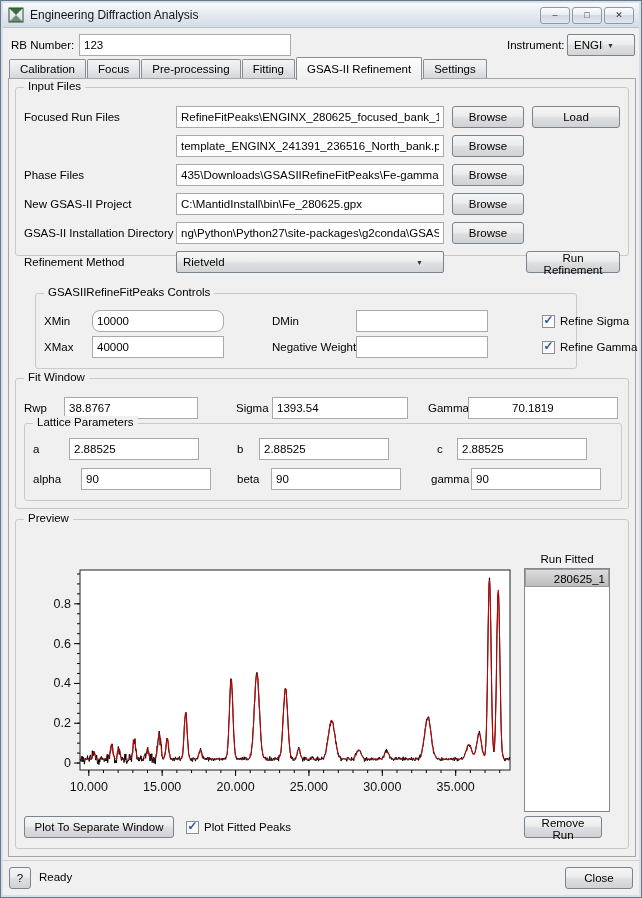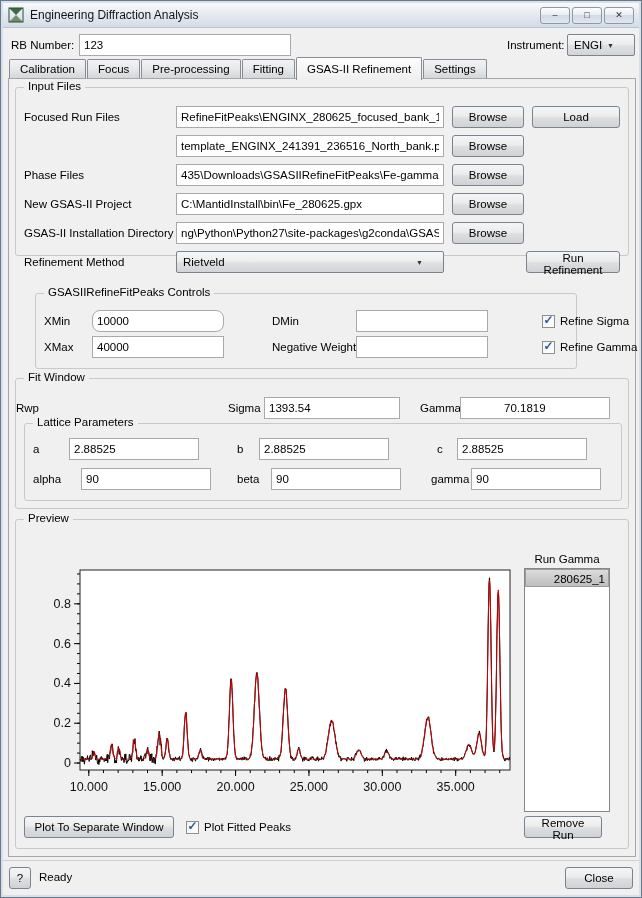--- a/index.html
+++ b/index.html
@@ -174,22 +174,23 @@
             <span class="cbmark">✓</span>
           </span>
         <span>Refine Gamma</span>
       </span>
     </div>
   </div>
 
   <div class="group" style="left:14px;top:377px;width:614px;height:131px;">
     <span class="gtitle">Fit Window</span>
 
-    <div class="abs" style="left:0;top:18px;width:598px;height:22px;">
+    <div class="abs" style="left:8px;top:18px;width:598px;height:22px;">
       <span class="lbl abs" style="left:0;">Rwp</span>
+      <input class="ti abs" style="left: 40px; width: 134px;" value="38.8767">
       <span class="lbl abs" style="left:212px;">Sigma</span>
       <input class="ti abs" style="left: 248px; width: 136px;" value="1393.54">
       <span class="lbl abs" style="left:404px;">Gamma</span>
       <input class="ti abs" style="left: 444px; width: 150px; padding-left: 43px;" value="70.1819">
     </div>
 
     <div class="group" style="left:8px;top:44px;width:598px;height:78px;">
       <span class="gtitle">Lattice Parameters</span>
 
       <div class="abs" style="left:8px;top:14px;width:582px;height:22px;">
@@ -288,21 +289,21 @@
           <line x1="44" y1="83.63184079601987" x2="50" y2="83.63184079601987" stroke="#000"></line>
           <text x="41" y="87.63184079601987" text-anchor="end" font-size="12.5" fill="#111" font-family="Liberation Sans, sans-serif">0.6</text>
           <line x1="44" y1="43.830845771144226" x2="50" y2="43.830845771144226" stroke="#000"></line>
           <text x="41" y="47.830845771144226" text-anchor="end" font-size="12.5" fill="#111" font-family="Liberation Sans, sans-serif">0.8</text>
           <polyline points="50.0,199.7 50.4,199.0 50.9,201.4 51.3,196.4 51.8,197.2 52.2,201.6 52.6,196.4 53.1,201.9 53.5,197.4 54.0,200.1 54.4,204.2 54.8,201.3 55.3,198.6 55.7,198.1 56.2,199.5 56.6,199.8 57.0,199.2 57.5,195.6 57.9,199.3 58.4,198.5 58.8,198.0 59.2,201.5 59.7,196.7 60.1,195.3 60.6,195.1 61.0,199.7 61.4,198.0 61.9,199.0 62.3,190.7 62.8,196.0 63.2,195.6 63.6,191.1 64.1,194.5 64.5,192.0 65.0,195.3 65.4,196.1 65.8,200.1 66.3,196.9 66.7,195.1 67.2,201.1 67.6,203.8 68.1,203.6 68.5,199.6 68.9,204.6 69.4,199.3 69.8,202.0 70.3,197.7 70.7,199.1 71.1,196.6 71.6,196.7 72.0,199.4 72.5,197.8 72.9,199.6 73.3,199.4 73.8,198.8 74.2,201.6 74.7,200.7 75.1,198.4 75.5,200.9 76.0,198.9 76.4,200.9 76.9,195.8 77.3,194.3 77.7,202.8 78.2,197.4 78.6,194.8 79.1,197.7 79.5,198.8 79.9,194.3 80.4,191.3 80.8,191.2 81.3,185.6 81.7,186.3 82.1,183.8 82.6,186.3 83.0,193.9 83.5,195.1 83.9,196.4 84.3,196.3 84.8,203.1 85.2,200.5 85.7,202.9 86.1,200.5 86.5,202.9 87.0,195.4 87.4,191.2 87.9,191.2 88.3,186.5 88.7,189.6 89.2,194.4 89.6,190.0 90.1,193.5 90.5,196.4 90.9,197.1 91.4,200.4 91.8,197.2 92.3,197.1 92.7,199.3 93.1,200.2 93.6,198.5 94.0,202.6 94.5,199.4 94.9,194.2 95.3,200.0 95.8,193.9 96.2,201.5 96.7,203.5 97.1,201.0 97.5,202.2 98.0,200.0 98.4,200.7 98.9,200.3 99.3,194.1 99.8,194.6 100.2,199.6 100.6,200.1 101.1,195.6 101.5,201.7 102.0,195.0 102.4,192.6 102.8,192.7 103.3,179.7 103.7,180.2 104.2,183.8 104.6,182.1 105.0,178.6 105.5,190.6 105.9,188.9 106.4,190.4 106.8,199.0 107.2,199.5 107.7,198.9 108.1,197.4 108.6,201.1 109.0,197.5 109.4,201.1 109.9,198.1 110.3,198.9 110.8,195.6 111.2,195.9 111.6,201.2 112.1,198.9 112.5,200.1 113.0,201.1 113.4,200.2 113.8,197.1 114.3,195.5 114.7,195.8 115.2,193.5 115.6,198.3 116.0,194.8 116.5,192.1 116.9,193.8 117.4,187.9 117.8,187.2 118.2,193.3 118.7,191.7 119.1,194.1 119.6,197.6 120.0,200.9 120.4,194.1 120.9,200.5 121.3,199.6 121.8,193.7 122.2,202.6 122.6,198.6 123.1,199.8 123.5,197.0 124.0,203.1 124.4,197.7 124.8,199.5 125.3,204.1 125.7,198.3 126.2,194.0 126.6,194.3 127.0,186.0 127.5,188.0 127.9,181.6 128.4,178.2 128.8,174.5 129.2,171.1 129.7,176.0 130.1,185.2 130.6,178.4 131.0,183.5 131.5,185.1 131.9,196.2 132.3,196.7 132.8,199.0 133.2,199.4 133.7,198.6 134.1,196.7 134.5,196.1 135.0,194.0 135.4,191.2 135.9,188.6 136.3,182.5 136.7,179.0 137.2,178.0 137.6,179.2 138.1,183.3 138.5,188.1 138.9,191.8 139.4,193.5 139.8,194.1 140.3,197.8 140.7,199.0 141.1,199.7 141.6,198.4 142.0,199.3 142.5,200.5 142.9,198.9 143.3,197.9 143.8,200.5 144.2,201.1 144.7,198.2 145.1,198.8 145.5,196.9 146.0,199.3 146.4,199.1 146.9,198.2 147.3,199.7 147.7,200.0 148.2,197.6 148.6,198.7 149.1,198.1 149.5,196.5 149.9,200.5 150.4,200.6 150.8,198.9 151.3,198.1 151.7,198.8 152.1,195.8 152.6,195.8 153.0,191.1 153.5,182.7 153.9,175.9 154.3,166.0 154.8,160.9 155.2,156.0 155.7,154.9 156.1,152.5 156.5,157.8 157.0,169.6 157.4,175.5 157.9,182.3 158.3,187.7 158.7,194.5 159.2,195.0 159.6,197.3 160.1,198.5 160.5,200.3 160.9,199.2 161.4,200.5 161.8,198.0 162.3,201.7 162.7,200.3 163.2,197.5 163.6,198.5 164.0,199.1 164.5,198.4 164.9,198.2 165.4,201.2 165.8,199.7 166.2,199.1 166.7,198.0 167.1,199.1 167.6,199.0 168.0,196.3 168.4,194.5 168.9,194.1 169.3,191.9 169.8,192.9 170.2,189.1 170.6,188.3 171.1,191.4 171.5,191.1 172.0,193.9 172.4,197.6 172.8,195.5 173.3,198.8 173.7,196.8 174.2,198.5 174.6,199.1 175.0,199.2 175.5,198.1 175.9,200.0 176.4,198.2 176.8,199.9 177.2,197.8 177.7,197.1 178.1,198.3 178.6,201.3 179.0,197.1 179.4,199.1 179.9,199.9 180.3,198.2 180.8,198.2 181.2,200.3 181.6,200.2 182.1,198.4 182.5,198.7 183.0,199.3 183.4,201.0 183.8,198.8 184.3,200.2 184.7,198.3 185.2,200.0 185.6,199.8 186.0,199.6 186.5,198.5 186.9,199.4 187.4,198.9 187.8,198.6 188.2,199.2 188.7,198.9 189.1,197.8 189.6,200.6 190.0,199.5 190.4,198.7 190.9,199.4 191.3,199.0 191.8,200.1 192.2,198.1 192.6,200.3 193.1,199.0 193.5,198.1 194.0,199.4 194.4,198.5 194.8,198.3 195.3,197.6 195.7,199.4 196.2,196.6 196.6,195.2 197.1,194.8 197.5,189.5 197.9,184.7 198.4,175.9 198.8,163.7 199.3,154.6 199.7,144.4 200.1,131.9 200.6,120.9 201.0,118.6 201.5,119.2 201.9,127.3 202.3,134.1 202.8,147.4 203.2,159.6 203.7,173.3 204.1,178.4 204.5,185.9 205.0,191.9 205.4,195.4 205.9,195.9 206.3,198.0 206.7,199.5 207.2,199.6 207.6,198.1 208.1,198.5 208.5,199.2 208.9,198.3 209.4,199.8 209.8,198.8 210.3,198.0 210.7,199.4 211.1,197.7 211.6,198.3 212.0,200.2 212.5,197.4 212.9,199.0 213.3,198.5 213.8,199.7 214.2,196.7 214.7,199.4 215.1,197.8 215.5,198.3 216.0,197.3 216.4,199.2 216.9,200.3 217.3,198.9 217.7,199.2 218.2,199.6 218.6,199.6 219.1,198.8 219.5,198.0 219.9,197.3 220.4,193.9 220.8,195.7 221.3,192.0 221.7,187.7 222.1,184.6 222.6,181.6 223.0,169.7 223.5,165.7 223.9,156.7 224.3,144.6 224.8,140.8 225.2,130.0 225.7,121.4 226.1,117.8 226.5,112.9 227.0,112.3 227.4,115.0 227.9,117.8 228.3,129.6 228.8,137.2 229.2,146.7 229.6,149.9 230.1,160.7 230.5,168.4 231.0,179.7 231.4,182.8 231.8,189.1 232.3,190.2 232.7,193.7 233.2,196.2 233.6,197.6 234.0,196.9 234.5,197.8 234.9,197.7 235.4,196.9 235.8,198.9 236.2,200.3 236.7,198.4 237.1,197.6 237.6,198.7 238.0,201.0 238.4,200.4 238.9,199.5 239.3,200.4 239.8,196.4 240.2,200.4 240.6,198.9 241.1,200.7 241.5,197.8 242.0,200.7 242.4,200.5 242.8,199.1 243.3,199.0 243.7,198.3 244.2,200.4 244.6,199.4 245.0,197.3 245.5,199.0 245.9,199.4 246.4,198.3 246.8,199.0 247.2,199.1 247.7,200.0 248.1,196.9 248.6,201.2 249.0,195.3 249.4,196.6 249.9,196.0 250.3,194.0 250.8,193.0 251.2,190.1 251.6,183.6 252.1,176.5 252.5,169.0 253.0,158.0 253.4,153.0 253.8,146.8 254.3,141.2 254.7,134.7 255.2,128.3 255.6,130.1 256.0,129.0 256.5,135.5 256.9,143.8 257.4,150.7 257.8,157.9 258.2,165.9 258.7,173.7 259.1,180.9 259.6,186.1 260.0,190.9 260.5,194.6 260.9,198.1 261.3,196.0 261.8,198.8 262.2,197.0 262.7,198.1 263.1,200.6 263.5,199.2 264.0,200.0 264.4,200.5 264.9,200.0 265.3,197.8 265.7,199.2 266.2,196.6 266.6,196.2 267.1,194.7 267.5,190.4 267.9,190.4 268.4,188.3 268.8,187.1 269.3,188.5 269.7,189.2 270.1,193.0 270.6,194.9 271.0,195.8 271.5,196.8 271.9,197.7 272.3,198.3 272.8,201.4 273.2,198.2 273.7,199.7 274.1,196.8 274.5,200.5 275.0,197.6 275.4,199.2 275.9,197.3 276.3,199.3 276.7,198.9 277.2,200.4 277.6,200.5 278.1,199.6 278.5,199.7 278.9,201.1 279.4,199.3 279.8,198.9 280.3,197.4 280.7,199.7 281.1,198.9 281.6,198.1 282.0,196.5 282.5,197.9 282.9,196.7 283.3,197.3 283.8,199.6 284.2,199.9 284.7,199.3 285.1,200.4 285.5,199.7 286.0,200.9 286.4,198.1 286.9,197.7 287.3,200.0 287.7,196.7 288.2,199.8 288.6,201.2 289.1,198.5 289.5,200.0 289.9,199.5 290.4,200.0 290.8,199.4 291.3,199.6 291.7,196.8 292.2,198.8 292.6,198.1 293.0,199.5 293.5,199.3 293.9,197.8 294.4,195.9 294.8,194.7 295.2,194.8 295.7,193.5 296.1,190.7 296.6,185.2 297.0,182.7 297.4,182.2 297.9,177.7 298.3,175.6 298.8,173.4 299.2,169.3 299.6,167.5 300.1,163.9 300.5,165.9 301.0,160.5 301.4,160.3 301.8,162.5 302.3,161.5 302.7,161.4 303.2,163.6 303.6,169.6 304.0,170.6 304.5,173.2 304.9,173.8 305.4,178.6 305.8,183.4 306.2,182.3 306.7,187.0 307.1,188.9 307.6,190.7 308.0,194.5 308.4,193.6 308.9,197.1 309.3,195.8 309.8,196.3 310.2,197.8 310.6,196.7 311.1,201.1 311.5,198.8 312.0,198.2 312.4,199.3 312.8,199.1 313.3,198.7 313.7,198.7 314.2,198.6 314.6,198.8 315.0,198.5 315.5,198.8 315.9,199.9 316.4,199.5 316.8,201.3 317.2,197.6 317.7,198.1 318.1,197.2 318.6,198.4 319.0,198.2 319.4,199.1 319.9,199.8 320.3,200.2 320.8,199.6 321.2,200.6 321.6,197.2 322.1,199.2 322.5,199.8 323.0,199.9 323.4,198.8 323.8,200.7 324.3,196.5 324.7,195.6 325.2,194.3 325.6,193.3 326.1,194.9 326.5,192.5 326.9,191.5 327.4,190.9 327.8,191.8 328.3,189.8 328.7,190.8 329.1,190.6 329.6,190.1 330.0,190.3 330.5,191.0 330.9,193.0 331.3,194.1 331.8,195.2 332.2,195.7 332.7,196.3 333.1,196.9 333.5,197.9 334.0,197.9 334.4,201.5 334.9,200.5 335.3,198.2 335.7,200.7 336.2,200.1 336.6,197.2 337.1,198.3 337.5,200.5 337.9,199.1 338.4,199.8 338.8,198.8 339.3,200.2 339.7,200.6 340.1,198.5 340.6,198.9 341.0,200.2 341.5,197.7 341.9,198.9 342.3,199.1 342.8,197.9 343.2,200.2 343.7,200.1 344.1,199.3 344.5,199.1 345.0,199.0 345.4,198.7 345.9,200.6 346.3,199.6 346.7,199.7 347.2,198.6 347.6,200.2 348.1,199.2 348.5,197.7 348.9,199.0 349.4,197.2 349.8,199.1 350.3,198.4 350.7,198.9 351.1,198.9 351.6,199.2 352.0,199.6 352.5,197.0 352.9,196.3 353.3,196.2 353.8,197.6 354.2,195.3 354.7,192.7 355.1,192.4 355.5,190.4 356.0,192.9 356.4,188.9 356.9,191.9 357.3,190.7 357.8,193.1 358.2,192.8 358.6,193.7 359.1,194.2 359.5,196.4 360.0,198.5 360.4,197.0 360.8,197.3 361.3,197.4 361.7,199.6 362.2,198.7 362.6,198.8 363.0,199.0 363.5,200.6 363.9,198.9 364.4,199.4 364.8,200.1 365.2,197.6 365.7,199.0 366.1,197.2 366.6,198.6 367.0,200.0 367.4,199.6 367.9,199.1 368.3,197.3 368.8,197.4 369.2,198.9 369.6,197.5 370.1,197.7 370.5,199.3 371.0,198.9 371.4,199.4 371.8,198.2 372.3,198.2 372.7,200.9 373.2,196.7 373.6,199.6 374.0,199.1 374.5,200.2 374.9,197.8 375.4,200.1 375.8,197.4 376.2,199.2 376.7,198.7 377.1,198.8 377.6,199.2 378.0,200.4 378.4,198.9 378.9,198.8 379.3,198.5 379.8,198.5 380.2,200.0 380.6,198.7 381.1,200.0 381.5,197.0 382.0,199.6 382.4,200.5 382.8,199.2 383.3,197.9 383.7,199.1 384.2,200.4 384.6,200.0 385.0,200.8 385.5,199.2 385.9,197.5 386.4,199.1 386.8,198.9 387.2,199.3 387.7,199.1 388.1,197.7 388.6,200.4 389.0,198.7 389.5,195.5 389.9,198.2 390.3,194.5 390.8,196.8 391.2,194.5 391.7,193.4 392.1,190.5 392.5,187.1 393.0,186.9 393.4,182.9 393.9,179.0 394.3,177.2 394.7,175.2 395.2,168.6 395.6,167.5 396.1,164.8 396.5,159.1 396.9,160.5 397.4,159.0 397.8,158.3 398.3,157.0 398.7,156.6 399.1,159.7 399.6,162.9 400.0,166.4 400.5,169.4 400.9,172.1 401.3,175.3 401.8,179.9 402.2,184.7 402.7,187.0 403.1,187.6 403.5,193.4 404.0,192.8 404.4,194.0 404.9,195.0 405.3,195.4 405.7,195.9 406.2,197.3 406.6,198.5 407.1,198.3 407.5,199.4 407.9,198.0 408.4,198.2 408.8,198.0 409.3,199.4 409.7,200.2 410.1,199.2 410.6,200.7 411.0,201.0 411.5,200.1 411.9,197.5 412.3,198.9 412.8,200.5 413.2,199.1 413.7,199.0 414.1,198.8 414.5,199.8 415.0,199.2 415.4,199.5 415.9,198.3 416.3,198.1 416.7,199.5 417.2,199.6 417.6,199.1 418.1,200.2 418.5,198.6 418.9,198.8 419.4,199.1 419.8,199.5 420.3,198.6 420.7,198.0 421.2,199.7 421.6,198.2 422.0,198.2 422.5,200.2 422.9,199.7 423.4,198.4 423.8,197.7 424.2,200.9 424.7,199.3 425.1,197.3 425.6,199.0 426.0,199.4 426.4,198.5 426.9,198.2 427.3,201.2 427.8,198.7 428.2,199.1 428.6,200.5 429.1,199.9 429.5,199.4 430.0,199.0 430.4,198.3 430.8,198.6 431.3,199.1 431.7,197.3 432.2,199.5 432.6,198.9 433.0,198.7 433.5,198.2 433.9,196.6 434.4,196.3 434.8,193.9 435.2,193.2 435.7,191.7 436.1,191.0 436.6,189.4 437.0,190.2 437.4,185.8 437.9,186.0 438.3,184.7 438.8,185.8 439.2,186.0 439.6,186.6 440.1,185.1 440.5,186.0 441.0,188.0 441.4,189.2 441.8,190.2 442.3,192.3 442.7,193.8 443.2,193.6 443.6,194.4 444.0,194.6 444.5,193.4 444.9,192.9 445.4,190.8 445.8,189.1 446.2,186.3 446.7,184.3 447.1,182.8 447.6,179.8 448.0,176.2 448.4,173.6 448.9,174.8 449.3,170.9 449.8,173.1 450.2,176.0 450.6,179.3 451.1,180.6 451.5,184.5 452.0,187.3 452.4,191.3 452.8,191.4 453.3,193.2 453.7,193.3 454.2,195.8 454.6,195.8 455.1,193.1 455.5,189.0 455.9,183.4 456.4,168.8 456.8,152.6 457.3,124.9 457.7,98.8 458.1,70.0 458.6,42.2 459.0,22.8 459.5,17.8 459.9,24.4 460.3,42.5 460.8,65.9 461.2,94.9 461.7,130.3 462.1,152.7 462.5,170.5 463.0,182.5 463.4,186.6 463.9,192.0 464.3,189.3 464.7,183.9 465.2,170.0 465.6,154.6 466.1,131.7 466.5,109.3 466.9,74.2 467.4,57.3 467.8,34.8 468.3,32.3 468.7,37.0 469.1,51.3 469.6,80.0 470.0,103.7 470.5,133.0 470.9,157.8 471.3,173.1 471.8,184.0 472.2,191.9 472.7,193.9 473.1,195.8 473.5,197.0 474.0,199.5 474.4,199.3 474.9,201.1 475.3,198.5 475.7,200.3 476.2,198.3 476.6,199.1 477.1,198.9 477.5,198.0 477.9,199.8 478.4,199.6 478.8,200.3 479.3,197.1 479.7,199.6 " fill="none" stroke="#000000" stroke-width="1"></polyline>
           <polyline points="50.0,199.1 50.4,199.1 50.9,199.1 51.3,199.1 51.8,199.1 52.2,199.1 52.6,199.1 53.1,199.1 53.5,199.1 54.0,199.1 54.4,199.1 54.8,199.1 55.3,199.1 55.7,199.1 56.2,199.1 56.6,199.1 57.0,199.1 57.5,199.1 57.9,199.1 58.4,199.1 58.8,199.1 59.2,199.1 59.7,199.1 60.1,199.1 60.6,199.0 61.0,199.0 61.4,198.9 61.9,198.5 62.3,197.6 62.8,195.8 63.2,193.4 63.6,191.5 64.1,191.2 64.5,192.7 65.0,195.0 65.4,197.1 65.8,198.3 66.3,198.8 66.7,199.0 67.2,199.0 67.6,199.1 68.1,199.1 68.5,199.1 68.9,199.1 69.4,199.1 69.8,199.1 70.3,199.1 70.7,199.1 71.1,199.1 71.6,199.1 72.0,199.1 72.5,199.1 72.9,199.1 73.3,199.1 73.8,199.1 74.2,199.1 74.7,199.1 75.1,199.1 75.5,199.1 76.0,199.1 76.4,199.0 76.9,199.0 77.3,199.0 77.7,198.8 78.2,198.5 78.6,197.8 79.1,196.5 79.5,194.6 79.9,192.0 80.4,189.0 80.8,186.3 81.3,184.5 81.7,184.2 82.1,185.5 82.6,188.0 83.0,191.0 83.5,193.8 83.9,196.0 84.3,197.4 84.8,198.3 85.2,198.7 85.7,198.7 86.1,198.4 86.5,197.6 87.0,196.1 87.4,194.0 87.9,191.6 88.3,189.4 88.7,188.2 89.2,188.4 89.6,190.1 90.1,192.4 90.5,194.8 90.9,196.7 91.4,197.9 91.8,198.6 92.3,198.9 92.7,199.0 93.1,199.0 93.6,199.1 94.0,199.1 94.5,199.1 94.9,199.1 95.3,199.1 95.8,199.1 96.2,199.1 96.7,199.1 97.1,199.1 97.5,199.1 98.0,199.1 98.4,199.1 98.9,199.1 99.3,199.0 99.8,199.0 100.2,198.9 100.6,198.6 101.1,198.1 101.5,196.9 102.0,195.0 102.4,192.0 102.8,188.3 103.3,184.3 103.7,181.0 104.2,179.3 104.6,179.6 105.0,182.0 105.5,185.6 105.9,189.6 106.4,193.1 106.8,195.7 107.2,197.4 107.7,198.3 108.1,198.7 108.6,198.9 109.0,199.0 109.4,199.0 109.9,199.1 110.3,199.1 110.8,199.1 111.2,199.1 111.6,199.1 112.1,199.1 112.5,199.1 113.0,199.0 113.4,199.0 113.8,199.0 114.3,198.8 114.7,198.5 115.2,197.7 115.6,196.4 116.0,194.5 116.5,192.3 116.9,190.3 117.4,189.2 117.8,189.4 118.2,190.9 118.7,193.0 119.1,195.2 119.6,196.9 120.0,198.0 120.4,198.6 120.9,198.9 121.3,199.0 121.8,199.0 122.2,199.1 122.6,199.1 123.1,199.1 123.5,199.0 124.0,199.0 124.4,198.9 124.8,198.8 125.3,198.4 125.7,197.6 126.2,196.2 126.6,193.9 127.0,190.7 127.5,186.5 127.9,181.8 128.4,177.4 128.8,174.3 129.2,173.2 129.7,174.3 130.1,177.4 130.6,181.8 131.0,186.5 131.5,190.7 131.9,193.9 132.3,196.2 132.8,197.5 133.2,198.2 133.7,198.3 134.1,197.9 134.5,196.8 135.0,194.7 135.4,191.7 135.9,187.8 136.3,183.6 136.7,180.1 137.2,178.3 137.6,178.7 138.1,181.1 138.5,185.0 138.9,189.2 139.4,192.8 139.8,195.5 140.3,197.3 140.7,198.3 141.1,198.7 141.6,198.9 142.0,199.0 142.5,199.0 142.9,199.1 143.3,199.1 143.8,199.1 144.2,199.1 144.7,199.1 145.1,199.1 145.5,199.1 146.0,199.1 146.4,199.1 146.9,199.1 147.3,199.1 147.7,199.1 148.2,199.1 148.6,199.1 149.1,199.1 149.5,199.0 149.9,199.0 150.4,199.0 150.8,198.9 151.3,198.5 151.7,197.8 152.1,196.4 152.6,193.9 153.0,189.8 153.5,183.9 153.9,176.3 154.3,167.9 154.8,160.0 155.2,154.3 155.7,152.3 156.1,154.3 156.5,160.0 157.0,167.9 157.4,176.3 157.9,183.9 158.3,189.8 158.7,193.9 159.2,196.4 159.6,197.8 160.1,198.5 160.5,198.9 160.9,199.0 161.4,199.0 161.8,199.0 162.3,199.1 162.7,199.1 163.2,199.1 163.6,199.1 164.0,199.1 164.5,199.1 164.9,199.1 165.4,199.0 165.8,199.0 166.2,199.0 166.7,198.9 167.1,198.6 167.6,198.1 168.0,197.2 168.4,195.9 168.9,194.2 169.3,192.4 169.8,190.9 170.2,190.2 170.6,190.3 171.1,191.4 171.5,193.0 172.0,194.8 172.4,196.4 172.8,197.6 173.3,198.3 173.7,198.7 174.2,198.9 174.6,199.0 175.0,199.0 175.5,199.1 175.9,199.1 176.4,199.1 176.8,199.1 177.2,199.1 177.7,199.1 178.1,199.1 178.6,199.1 179.0,199.1 179.4,199.1 179.9,199.1 180.3,199.1 180.8,199.1 181.2,199.1 181.6,199.1 182.1,199.1 182.5,199.1 183.0,199.1 183.4,199.1 183.8,199.1 184.3,199.1 184.7,199.1 185.2,199.1 185.6,199.1 186.0,199.1 186.5,199.1 186.9,199.1 187.4,199.1 187.8,199.1 188.2,199.1 188.7,199.1 189.1,199.1 189.6,199.1 190.0,199.1 190.4,199.1 190.9,199.1 191.3,199.1 191.8,199.1 192.2,199.1 192.6,199.1 193.1,199.1 193.5,199.0 194.0,199.0 194.4,199.0 194.8,198.9 195.3,198.7 195.7,198.4 196.2,197.6 196.6,196.2 197.1,193.8 197.5,190.0 197.9,184.2 198.4,176.3 198.8,166.3 199.3,154.8 199.7,142.8 200.1,131.9 200.6,123.8 201.0,119.7 201.5,120.6 201.9,126.1 202.3,135.3 202.8,146.8 203.2,158.7 203.7,169.9 204.1,179.2 204.5,186.4 205.0,191.4 205.4,194.8 205.9,196.8 206.3,197.9 206.7,198.5 207.2,198.8 207.6,199.0 208.1,199.0 208.5,199.0 208.9,199.1 209.4,199.1 209.8,199.1 210.3,199.1 210.7,199.1 211.1,199.1 211.6,199.1 212.0,199.1 212.5,199.1 212.9,199.1 213.3,199.1 213.8,199.1 214.2,199.1 214.7,199.1 215.1,199.1 215.5,199.1 216.0,199.0 216.4,199.0 216.9,199.0 217.3,199.0 217.7,198.9 218.2,198.8 218.6,198.7 219.1,198.4 219.5,197.9 219.9,197.2 220.4,196.1 220.8,194.4 221.3,192.0 221.7,188.8 222.1,184.5 222.6,179.1 223.0,172.5 223.5,164.8 223.9,156.2 224.3,147.2 224.8,138.1 225.2,129.6 225.7,122.5 226.1,117.1 226.5,114.1 227.0,113.6 227.4,115.8 227.9,120.4 228.3,127.1 228.8,135.2 229.2,144.1 229.6,153.2 230.1,162.0 230.5,170.0 231.0,177.0 231.4,182.8 231.8,187.5 232.3,191.0 232.7,193.7 233.2,195.6 233.6,196.9 234.0,197.7 234.5,198.3 234.9,198.6 235.4,198.8 235.8,198.9 236.2,199.0 236.7,199.0 237.1,199.0 237.6,199.0 238.0,199.1 238.4,199.1 238.9,199.1 239.3,199.1 239.8,199.1 240.2,199.1 240.6,199.1 241.1,199.1 241.5,199.1 242.0,199.1 242.4,199.1 242.8,199.1 243.3,199.1 243.7,199.1 244.2,199.1 244.6,199.1 245.0,199.1 245.5,199.1 245.9,199.0 246.4,199.0 246.8,199.0 247.2,199.0 247.7,198.9 248.1,198.8 248.6,198.5 249.0,198.1 249.4,197.4 249.9,196.2 250.3,194.4 250.8,191.8 251.2,188.2 251.6,183.3 252.1,177.2 252.5,170.0 253.0,161.9 253.4,153.4 253.8,145.1 254.3,137.8 254.7,132.2 255.2,129.0 255.6,128.6 256.0,130.9 256.5,135.7 256.9,142.5 257.4,150.5 257.8,159.1 258.2,167.4 258.7,175.0 259.1,181.4 259.6,186.7 260.0,190.7 260.5,193.6 260.9,195.7 261.3,197.0 261.8,197.9 262.2,198.4 262.7,198.7 263.1,198.9 263.5,198.9 264.0,199.0 264.4,198.9 264.9,198.7 265.3,198.3 265.7,197.7 266.2,196.7 266.6,195.3 267.1,193.6 267.5,191.8 267.9,190.3 268.4,189.3 268.8,189.2 269.3,189.9 269.7,191.3 270.1,193.0 270.6,194.8 271.0,196.3 271.5,197.4 271.9,198.2 272.3,198.6 272.8,198.9 273.2,199.0 273.7,199.0 274.1,199.0 274.5,199.1 275.0,199.1 275.4,199.1 275.9,199.1 276.3,199.1 276.7,199.1 277.2,199.1 277.6,199.1 278.1,199.1 278.5,199.1 278.9,199.1 279.4,199.1 279.8,199.1 280.3,199.1 280.7,199.1 281.1,199.1 281.6,199.1 282.0,199.1 282.5,199.1 282.9,199.1 283.3,199.1 283.8,199.1 284.2,199.1 284.7,199.1 285.1,199.1 285.5,199.1 286.0,199.1 286.4,199.1 286.9,199.1 287.3,199.1 287.7,199.1 288.2,199.0 288.6,199.0 289.1,199.0 289.5,199.0 289.9,199.0 290.4,199.0 290.8,198.9 291.3,198.8 291.7,198.7 292.2,198.6 292.6,198.3 293.0,198.0 293.5,197.5 293.9,196.9 294.4,196.1 294.8,195.1 295.2,193.8 295.7,192.2 296.1,190.3 296.6,188.1 297.0,185.6 297.4,182.8 297.9,179.8 298.3,176.6 298.8,173.4 299.2,170.3 299.6,167.4 300.1,164.8 300.5,162.7 301.0,161.2 301.4,160.4 301.8,160.3 302.3,160.9 302.7,162.2 303.2,164.1 303.6,166.5 304.0,169.3 304.5,172.3 304.9,175.5 305.4,178.7 305.8,181.8 306.2,184.7 306.7,187.3 307.1,189.6 307.6,191.6 308.0,193.3 308.4,194.7 308.9,195.8 309.3,196.7 309.8,197.3 310.2,197.9 310.6,198.2 311.1,198.5 311.5,198.7 312.0,198.8 312.4,198.9 312.8,199.0 313.3,199.0 313.7,199.0 314.2,199.0 314.6,199.0 315.0,199.0 315.5,199.1 315.9,199.1 316.4,199.1 316.8,199.1 317.2,199.1 317.7,199.1 318.1,199.1 318.6,199.1 319.0,199.1 319.4,199.1 319.9,199.1 320.3,199.0 320.8,199.0 321.2,199.0 321.6,199.0 322.1,199.0 322.5,198.9 323.0,198.8 323.4,198.6 323.8,198.4 324.3,198.0 324.7,197.5 325.2,196.8 325.6,196.0 326.1,195.0 326.5,194.0 326.9,192.9 327.4,191.9 327.8,191.0 328.3,190.4 328.7,190.1 329.1,190.2 329.6,190.6 330.0,191.3 330.5,192.2 330.9,193.3 331.3,194.3 331.8,195.4 332.2,196.3 332.7,197.1 333.1,197.7 333.5,198.1 334.0,198.5 334.4,198.7 334.9,198.8 335.3,198.9 335.7,199.0 336.2,199.0 336.6,199.0 337.1,199.0 337.5,199.1 337.9,199.1 338.4,199.1 338.8,199.1 339.3,199.1 339.7,199.1 340.1,199.1 340.6,199.1 341.0,199.1 341.5,199.1 341.9,199.1 342.3,199.1 342.8,199.1 343.2,199.1 343.7,199.1 344.1,199.1 344.5,199.1 345.0,199.1 345.4,199.1 345.9,199.1 346.3,199.1 346.7,199.1 347.2,199.1 347.6,199.1 348.1,199.1 348.5,199.0 348.9,199.0 349.4,199.0 349.8,199.0 350.3,198.9 350.7,198.9 351.1,198.7 351.6,198.5 352.0,198.2 352.5,197.8 352.9,197.3 353.3,196.6 353.8,195.8 354.2,194.9 354.7,193.9 355.1,193.0 355.5,192.1 356.0,191.5 356.4,191.2 356.9,191.1 357.3,191.4 357.8,191.9 358.2,192.7 358.6,193.6 359.1,194.5 359.5,195.5 360.0,196.3 360.4,197.1 360.8,197.7 361.3,198.1 361.7,198.4 362.2,198.7 362.6,198.8 363.0,198.9 363.5,199.0 363.9,199.0 364.4,199.0 364.8,199.0 365.2,199.1 365.7,199.1 366.1,199.1 366.6,199.1 367.0,199.1 367.4,199.1 367.9,199.1 368.3,199.1 368.8,199.1 369.2,199.1 369.6,199.1 370.1,199.1 370.5,199.1 371.0,199.1 371.4,199.1 371.8,199.1 372.3,199.1 372.7,199.1 373.2,199.1 373.6,199.1 374.0,199.1 374.5,199.1 374.9,199.1 375.4,199.1 375.8,199.1 376.2,199.1 376.7,199.1 377.1,199.1 377.6,199.1 378.0,199.1 378.4,199.1 378.9,199.1 379.3,199.1 379.8,199.1 380.2,199.1 380.6,199.1 381.1,199.1 381.5,199.1 382.0,199.1 382.4,199.1 382.8,199.1 383.3,199.1 383.7,199.1 384.2,199.0 384.6,199.0 385.0,199.0 385.5,199.0 385.9,199.0 386.4,199.0 386.8,198.9 387.2,198.9 387.7,198.7 388.1,198.6 388.6,198.4 389.0,198.0 389.5,197.6 389.9,197.0 390.3,196.2 390.8,195.2 391.2,193.9 391.7,192.3 392.1,190.4 392.5,188.1 393.0,185.5 393.4,182.6 393.9,179.4 394.3,176.0 394.7,172.6 395.2,169.2 395.6,165.9 396.1,163.0 396.5,160.6 396.9,158.8 397.4,157.7 397.8,157.3 398.3,157.7 398.7,158.8 399.1,160.6 399.6,163.0 400.0,165.9 400.5,169.2 400.9,172.6 401.3,176.0 401.8,179.4 402.2,182.6 402.7,185.5 403.1,188.1 403.5,190.4 404.0,192.3 404.4,193.9 404.9,195.2 405.3,196.2 405.7,197.0 406.2,197.6 406.6,198.0 407.1,198.4 407.5,198.6 407.9,198.7 408.4,198.9 408.8,198.9 409.3,199.0 409.7,199.0 410.1,199.0 410.6,199.0 411.0,199.0 411.5,199.0 411.9,199.1 412.3,199.1 412.8,199.1 413.2,199.1 413.7,199.1 414.1,199.1 414.5,199.1 415.0,199.1 415.4,199.1 415.9,199.1 416.3,199.1 416.7,199.1 417.2,199.1 417.6,199.1 418.1,199.1 418.5,199.1 418.9,199.1 419.4,199.1 419.8,199.1 420.3,199.1 420.7,199.1 421.2,199.1 421.6,199.1 422.0,199.1 422.5,199.1 422.9,199.1 423.4,199.1 423.8,199.1 424.2,199.1 424.7,199.1 425.1,199.1 425.6,199.1 426.0,199.1 426.4,199.1 426.9,199.1 427.3,199.1 427.8,199.1 428.2,199.1 428.6,199.0 429.1,199.0 429.5,199.0 430.0,199.0 430.4,199.0 430.8,198.9 431.3,198.8 431.7,198.7 432.2,198.5 432.6,198.2 433.0,197.8 433.5,197.3 433.9,196.5 434.4,195.7 434.8,194.6 435.2,193.4 435.7,192.0 436.1,190.5 436.6,189.0 437.0,187.6 437.4,186.3 437.9,185.2 438.3,184.5 438.8,184.2 439.2,184.2 439.6,184.7 440.1,185.5 440.5,186.6 441.0,188.0 441.4,189.4 441.8,190.8 442.3,192.1 442.7,193.2 443.2,194.0 443.6,194.4 444.0,194.4 444.5,193.9 444.9,192.9 445.4,191.4 445.8,189.4 446.2,186.9 446.7,184.1 447.1,181.3 447.6,178.6 448.0,176.2 448.4,174.4 448.9,173.4 449.3,173.2 449.8,174.0 450.2,175.5 450.6,177.8 451.1,180.5 451.5,183.4 452.0,186.3 452.4,189.0 452.8,191.4 453.3,193.3 453.7,194.8 454.2,195.5 454.6,195.3 455.1,193.6 455.5,189.5 455.9,182.1 456.4,169.9 456.8,152.0 457.3,128.3 457.7,100.2 458.1,70.9 458.6,44.7 459.0,26.5 459.5,19.9 459.9,26.5 460.3,44.7 460.8,70.9 461.2,100.3 461.7,128.3 462.1,152.0 462.5,169.8 463.0,181.7 463.4,188.4 463.9,190.6 464.3,188.7 464.7,182.6 465.2,171.4 465.6,154.6 466.1,132.3 466.5,105.7 466.9,78.0 467.4,53.3 467.8,36.1 468.3,29.9 468.7,36.1 469.1,53.3 469.6,78.0 470.0,105.8 470.5,132.3 470.9,154.7 471.3,171.7 471.8,183.4 472.2,190.7 472.7,195.0 473.1,197.2 473.5,198.3 474.0,198.7 474.4,198.9 474.9,199.0 475.3,199.0 475.7,199.1 476.2,199.1 476.6,199.1 477.1,199.1 477.5,199.1 477.9,199.1 478.4,199.1 478.8,199.1 479.3,199.1 479.7,199.1 " fill="none" stroke="#d10000" stroke-width="1"></polyline>
           <rect x="50" y="10" width="430" height="200" fill="none" stroke="#222"></rect>
         </svg>
     </div>
 
-    <span class="lbl abs" style="left:508px;top:28px;width:86px;text-align:center;">Run Gamma</span>
+    <span class="lbl abs" style="left:508px;top:28px;width:86px;text-align:center;">Run Fitted</span>
     <div class="runlist abs" style="left:508px;top:48px;width:86px;height:244px;">
       <div class="run-item checked">280625_1</div>
     </div>
 
     <button class="btn abs" style="left:8px;top:296px;width:150px;">Plot To Separate Window</button>
     <span class="abs" style="left:170px;top:296px;height:22px;display:inline-flex;align-items:center;gap:5px;">
       <span class="cb checked">
           <span class="cbmark">✓</span>
         </span>
       <span>Plot Fitted Peaks</span>

